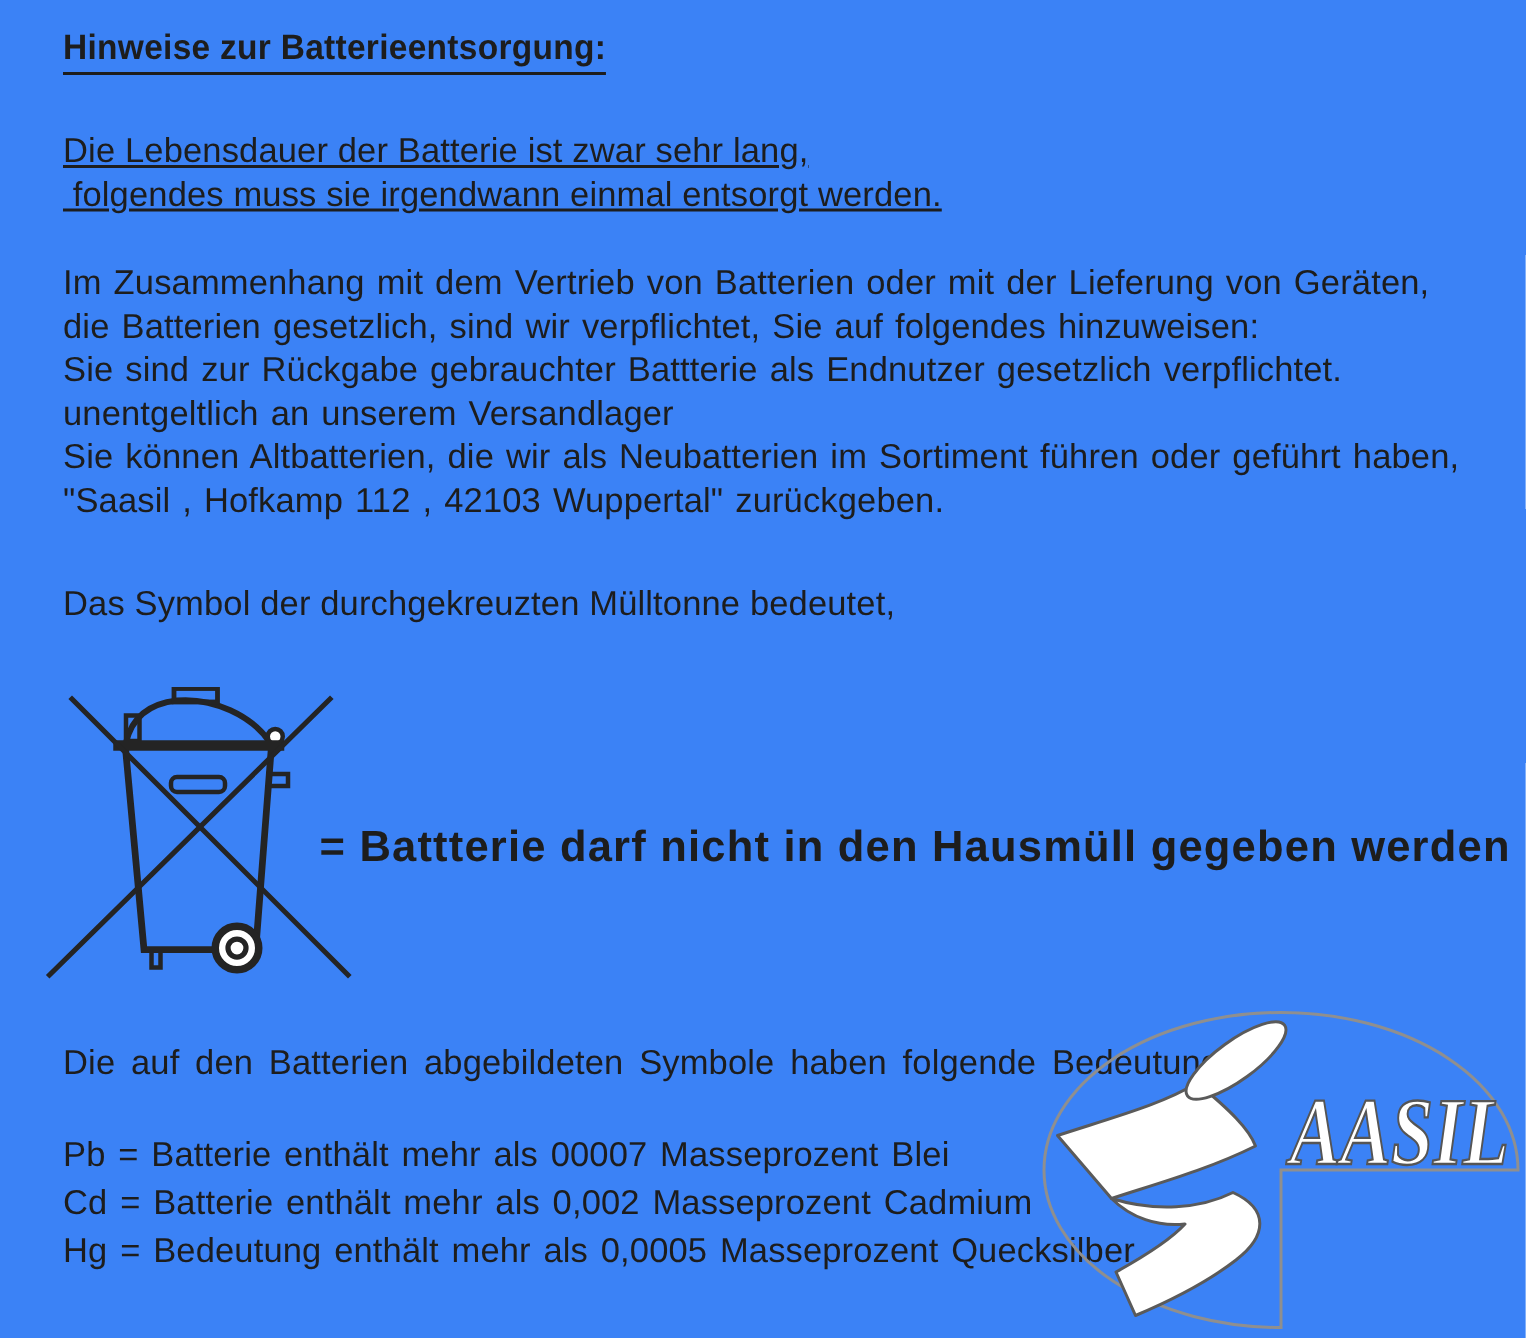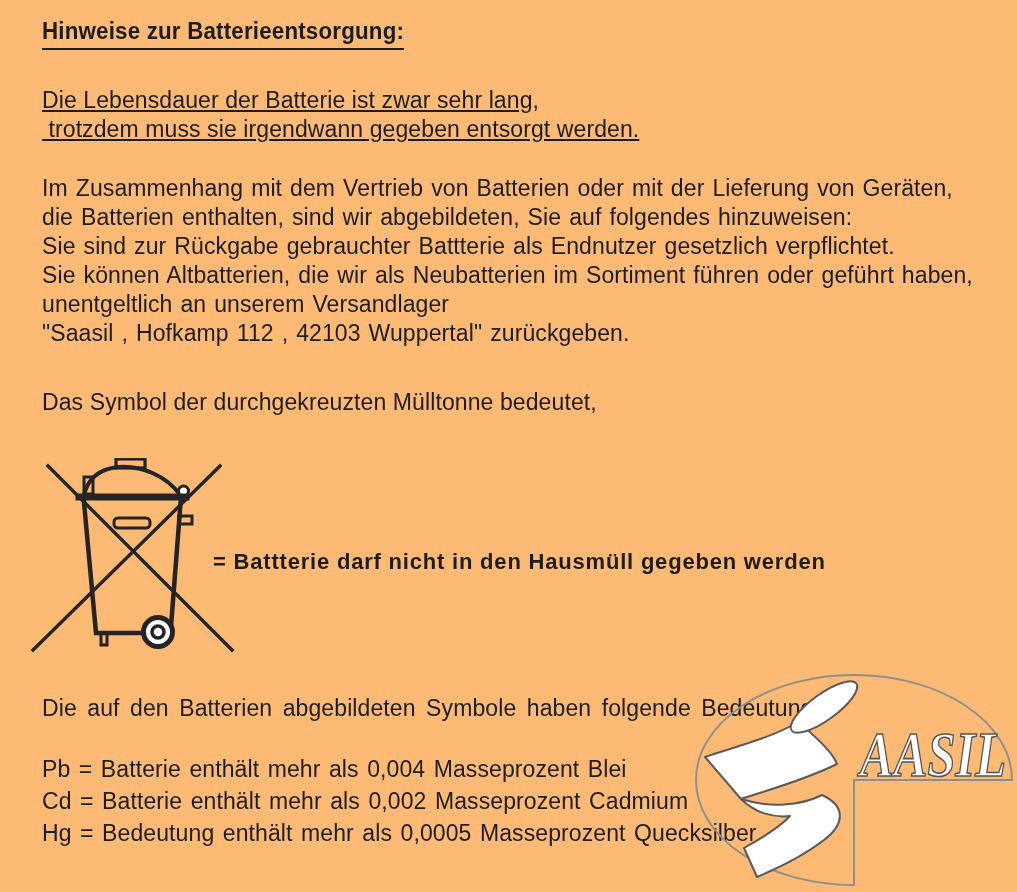--- a/index.html
+++ b/index.html
@@ -1,21 +1,21 @@
 <!DOCTYPE html>
 <html lang="de"><head>
 <meta charset="utf-8">
 <style>
   html, body { margin: 0; padding: 0; }
   body { background: #ffffff; }
   .page {
     position: relative;
     width: 1017px;
     height: 892px;
-    background: #fdba74;
+    background: #3b82f6;
     overflow: hidden;
     font-family: "Liberation Sans", sans-serif;
     color: #1d1d1d;
   }
   .abs { position: absolute; }
   .line {
     white-space: pre;
     font-size: 23px;
     line-height: 29px;
     letter-spacing: 0.1px;
@@ -33,49 +33,49 @@
     white-space: pre;
   }
   .p-intro        { left: 42px; top: 86px; text-decoration: underline; }
   .p-obligation   { left: 42px; top: 174px; word-spacing: 1.5px; }
   .p-symbolintro  { left: 42px; top: 388px; }
   .p-meaning      { left: 42px; top: 694px; word-spacing: 4px; }
   .p-elements     { left: 42px; top: 753px; word-spacing: 2px; }
   .p-elements .line { line-height: 32px; }
   .bin-caption {
     left: 213px; top: 549px;
-    font-size: 22px;
+    font-size: 29px;
     font-weight: bold;
     letter-spacing: 0.8px;
     white-space: pre;
   }
   .text-layer { z-index: 1; }
   .bin-svg { left: 25px; top: 458px; z-index: 1; }
   .watermark-svg { left: 678px; top: 660px; z-index: 2; }
 </style>
 </head>
 <body>
 
 <div class="page">
 
   <div class="abs title-wrap text-layer">
     <span class="doc-title">Hinweise zur Batterieentsorgung:</span>
   </div>
 
   <div class="abs p-intro text-layer">
     <div class="line">Die Lebensdauer der Batterie ist zwar sehr lang,</div>
-    <div class="line"> trotzdem muss sie irgendwann gegeben entsorgt werden.</div>
+    <div class="line"> folgendes muss sie irgendwann einmal entsorgt werden.</div>
   </div>
 
   <div class="abs p-obligation text-layer">
     <div class="line">Im Zusammenhang mit dem Vertrieb von Batterien oder mit der Lieferung von Geräten,</div>
-    <div class="line">die Batterien enthalten, sind wir abgebildeten, Sie auf folgendes hinzuweisen:</div>
+    <div class="line">die Batterien gesetzlich, sind wir verpflichtet, Sie auf folgendes hinzuweisen:</div>
     <div class="line">Sie sind zur Rückgabe gebrauchter Battterie als Endnutzer gesetzlich verpflichtet.</div>
+    <div class="line">unentgeltlich an unserem Versandlager</div>
     <div class="line">Sie können Altbatterien, die wir als Neubatterien im Sortiment führen oder geführt haben,</div>
-    <div class="line">unentgeltlich an unserem Versandlager</div>
     <div class="line">"Saasil , Hofkamp 112 , 42103 Wuppertal" zurückgeben.</div>
   </div>
 
   <div class="abs p-symbolintro text-layer">
     <div class="line">Das Symbol der durchgekreuzten Mülltonne bedeutet,</div>
   </div>
 
   <svg class="abs bin-svg" width="222" height="206" viewBox="25 458 222 206" xmlns="http://www.w3.org/2000/svg">
     <g stroke="#242424" fill="none" stroke-linecap="square">
 
@@ -105,21 +105,21 @@
     </g>
   </svg>
 
   <div class="abs bin-caption text-layer">= Battterie darf nicht in den Hausmüll gegeben werden</div>
 
   <div class="abs p-meaning text-layer">
     <div class="line">Die auf den Batterien abgebildeten Symbole haben folgende Bedeutung:</div>
   </div>
 
   <div class="abs p-elements text-layer">
-    <div class="line">Pb = Batterie enthält mehr als 0,004 Masseprozent Blei</div>
+    <div class="line">Pb = Batterie enthält mehr als 00007 Masseprozent Blei</div>
     <div class="line">Cd = Batterie enthält mehr als 0,002 Masseprozent Cadmium</div>
     <div class="line">Hg = Bedeutung enthält mehr als 0,0005 Masseprozent Quecksilber</div>
   </div>
 
   <svg class="abs watermark-svg" width="344" height="230" viewBox="678 660 344 230" xmlns="http://www.w3.org/2000/svg">
 
     <path d="M 1012 780 L 854 780 L 854 885 A 158 105 0 1 1 1012 780 Z" fill="none" stroke="#8f8f8f" stroke-width="2"></path>
 
     <g fill="#ffffff" stroke="#5a5a5a" stroke-width="2" stroke-linejoin="round">
       <path d="M 741 799 C 770 808, 800 806, 822 795 C 846 806, 845 824, 824 840

